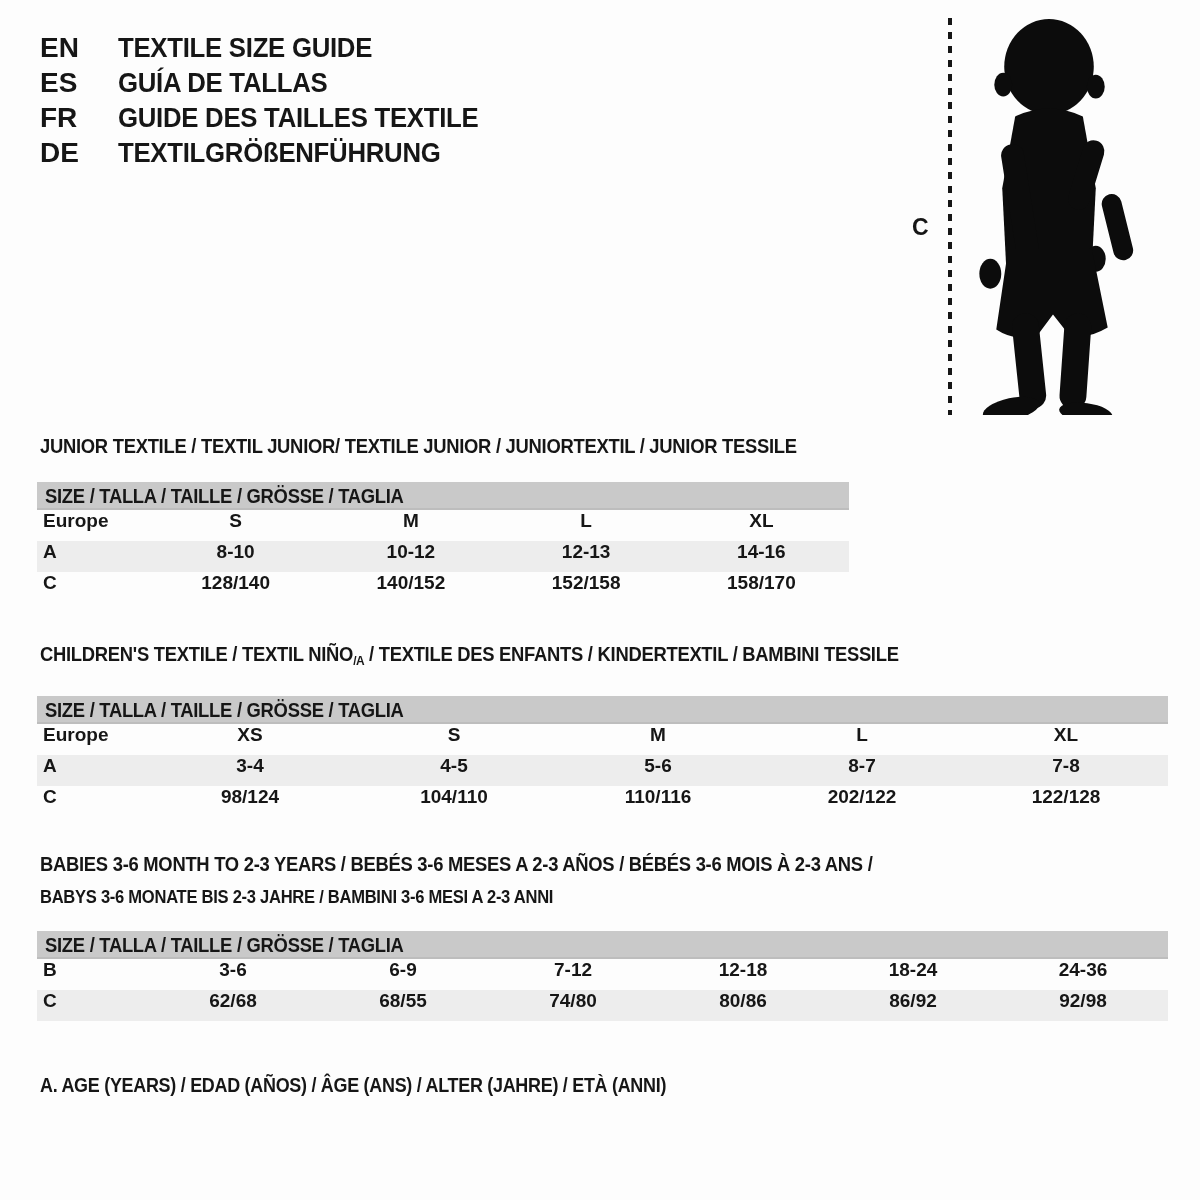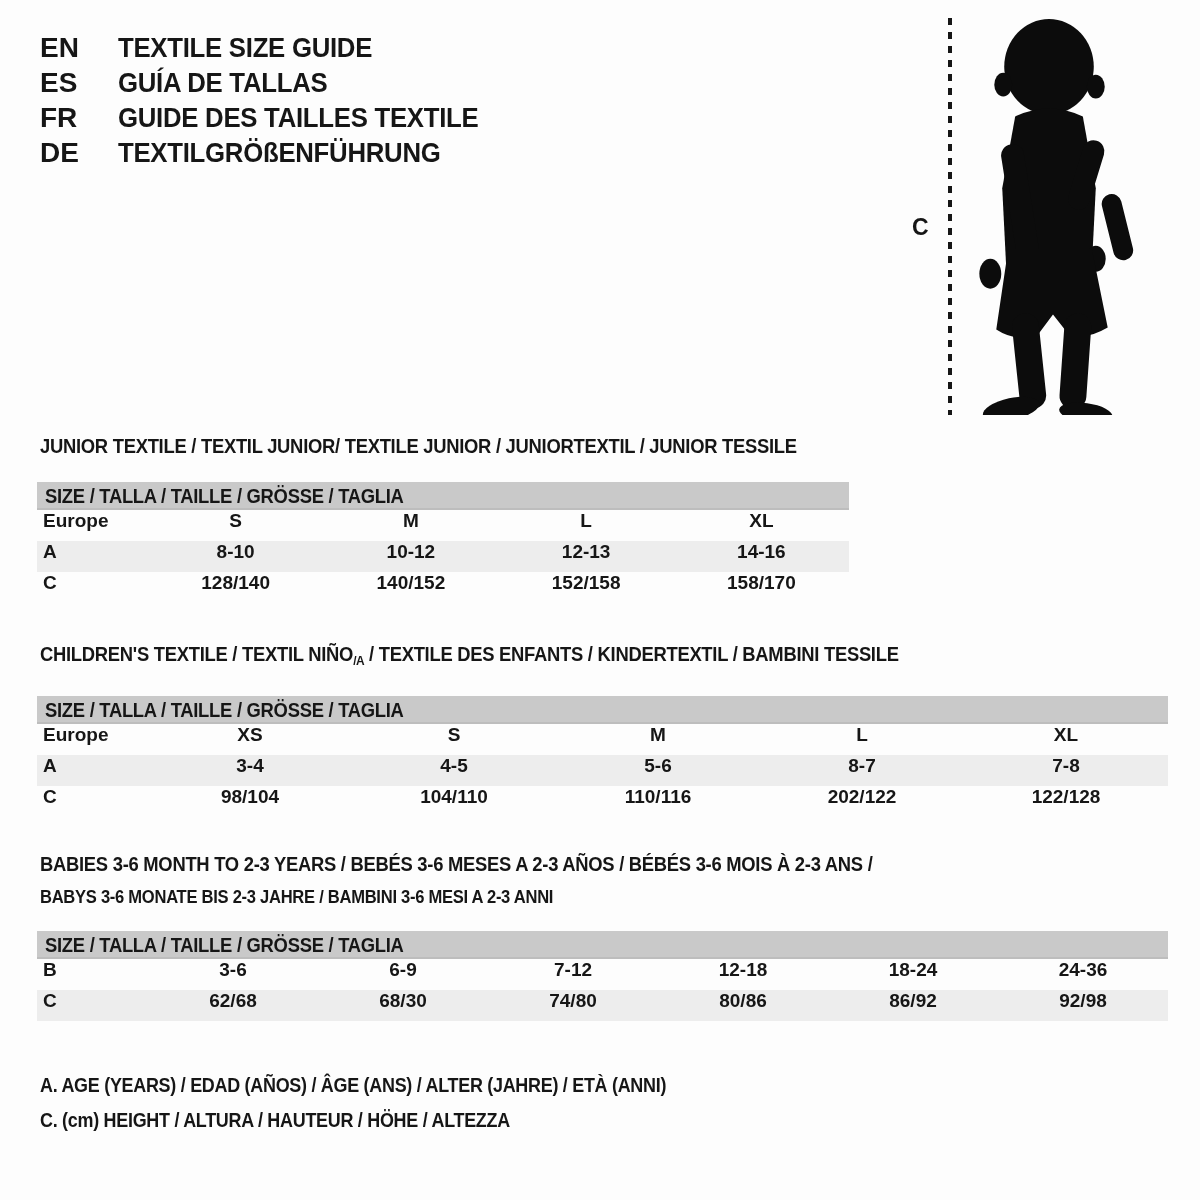--- a/index.html
+++ b/index.html
@@ -145,21 +145,21 @@
     <div class="trow shaded">
       <span class="rlabel">A</span>
       <span class="cell">3-4</span>
       <span class="cell">4-5</span>
       <span class="cell">5-6</span>
       <span class="cell">8-7</span>
       <span class="cell">7-8</span>
     </div>
     <div class="trow">
       <span class="rlabel">C</span>
-      <span class="cell">98/104</span>
+      <span class="cell">98/124</span>
       <span class="cell">104/110</span>
       <span class="cell">110/116</span>
       <span class="cell">202/122</span>
       <span class="cell">122/128</span>
     </div>
   </div>
 
   <div id="babies" class="section">
     <div class="sec-heading">
       <span class="cond">BABIES 3-6 MONTH TO 2-3 YEARS / BEBÉS 3-6 MESES A 2-3 AÑOS / BÉBÉS 3-6 MOIS À 2-3 ANS /</span>
@@ -175,30 +175,27 @@
       <span class="cell">3-6</span>
       <span class="cell">6-9</span>
       <span class="cell">7-12</span>
       <span class="cell">12-18</span>
       <span class="cell">18-24</span>
       <span class="cell">24-36</span>
     </div>
     <div class="trow shaded">
       <span class="rlabel">C</span>
       <span class="cell">62/68</span>
-      <span class="cell">68/30</span>
+      <span class="cell">68/55</span>
       <span class="cell">74/80</span>
       <span class="cell">80/86</span>
       <span class="cell">86/92</span>
       <span class="cell">92/98</span>
     </div>
   </div>
 
   <div class="legend">
     <div class="legend-line">
       <span class="cond">A. AGE (YEARS) / EDAD (AÑOS) / ÂGE (ANS) / ALTER (JAHRE) / ETÀ (ANNI)</span>
     </div>
-    <div class="legend-line">
-      <span class="cond">C. (cm) HEIGHT / ALTURA / HAUTEUR / HÖHE / ALTEZZA</span>
-    </div>
   </div>
 
 </div>
 
 </body></html>

